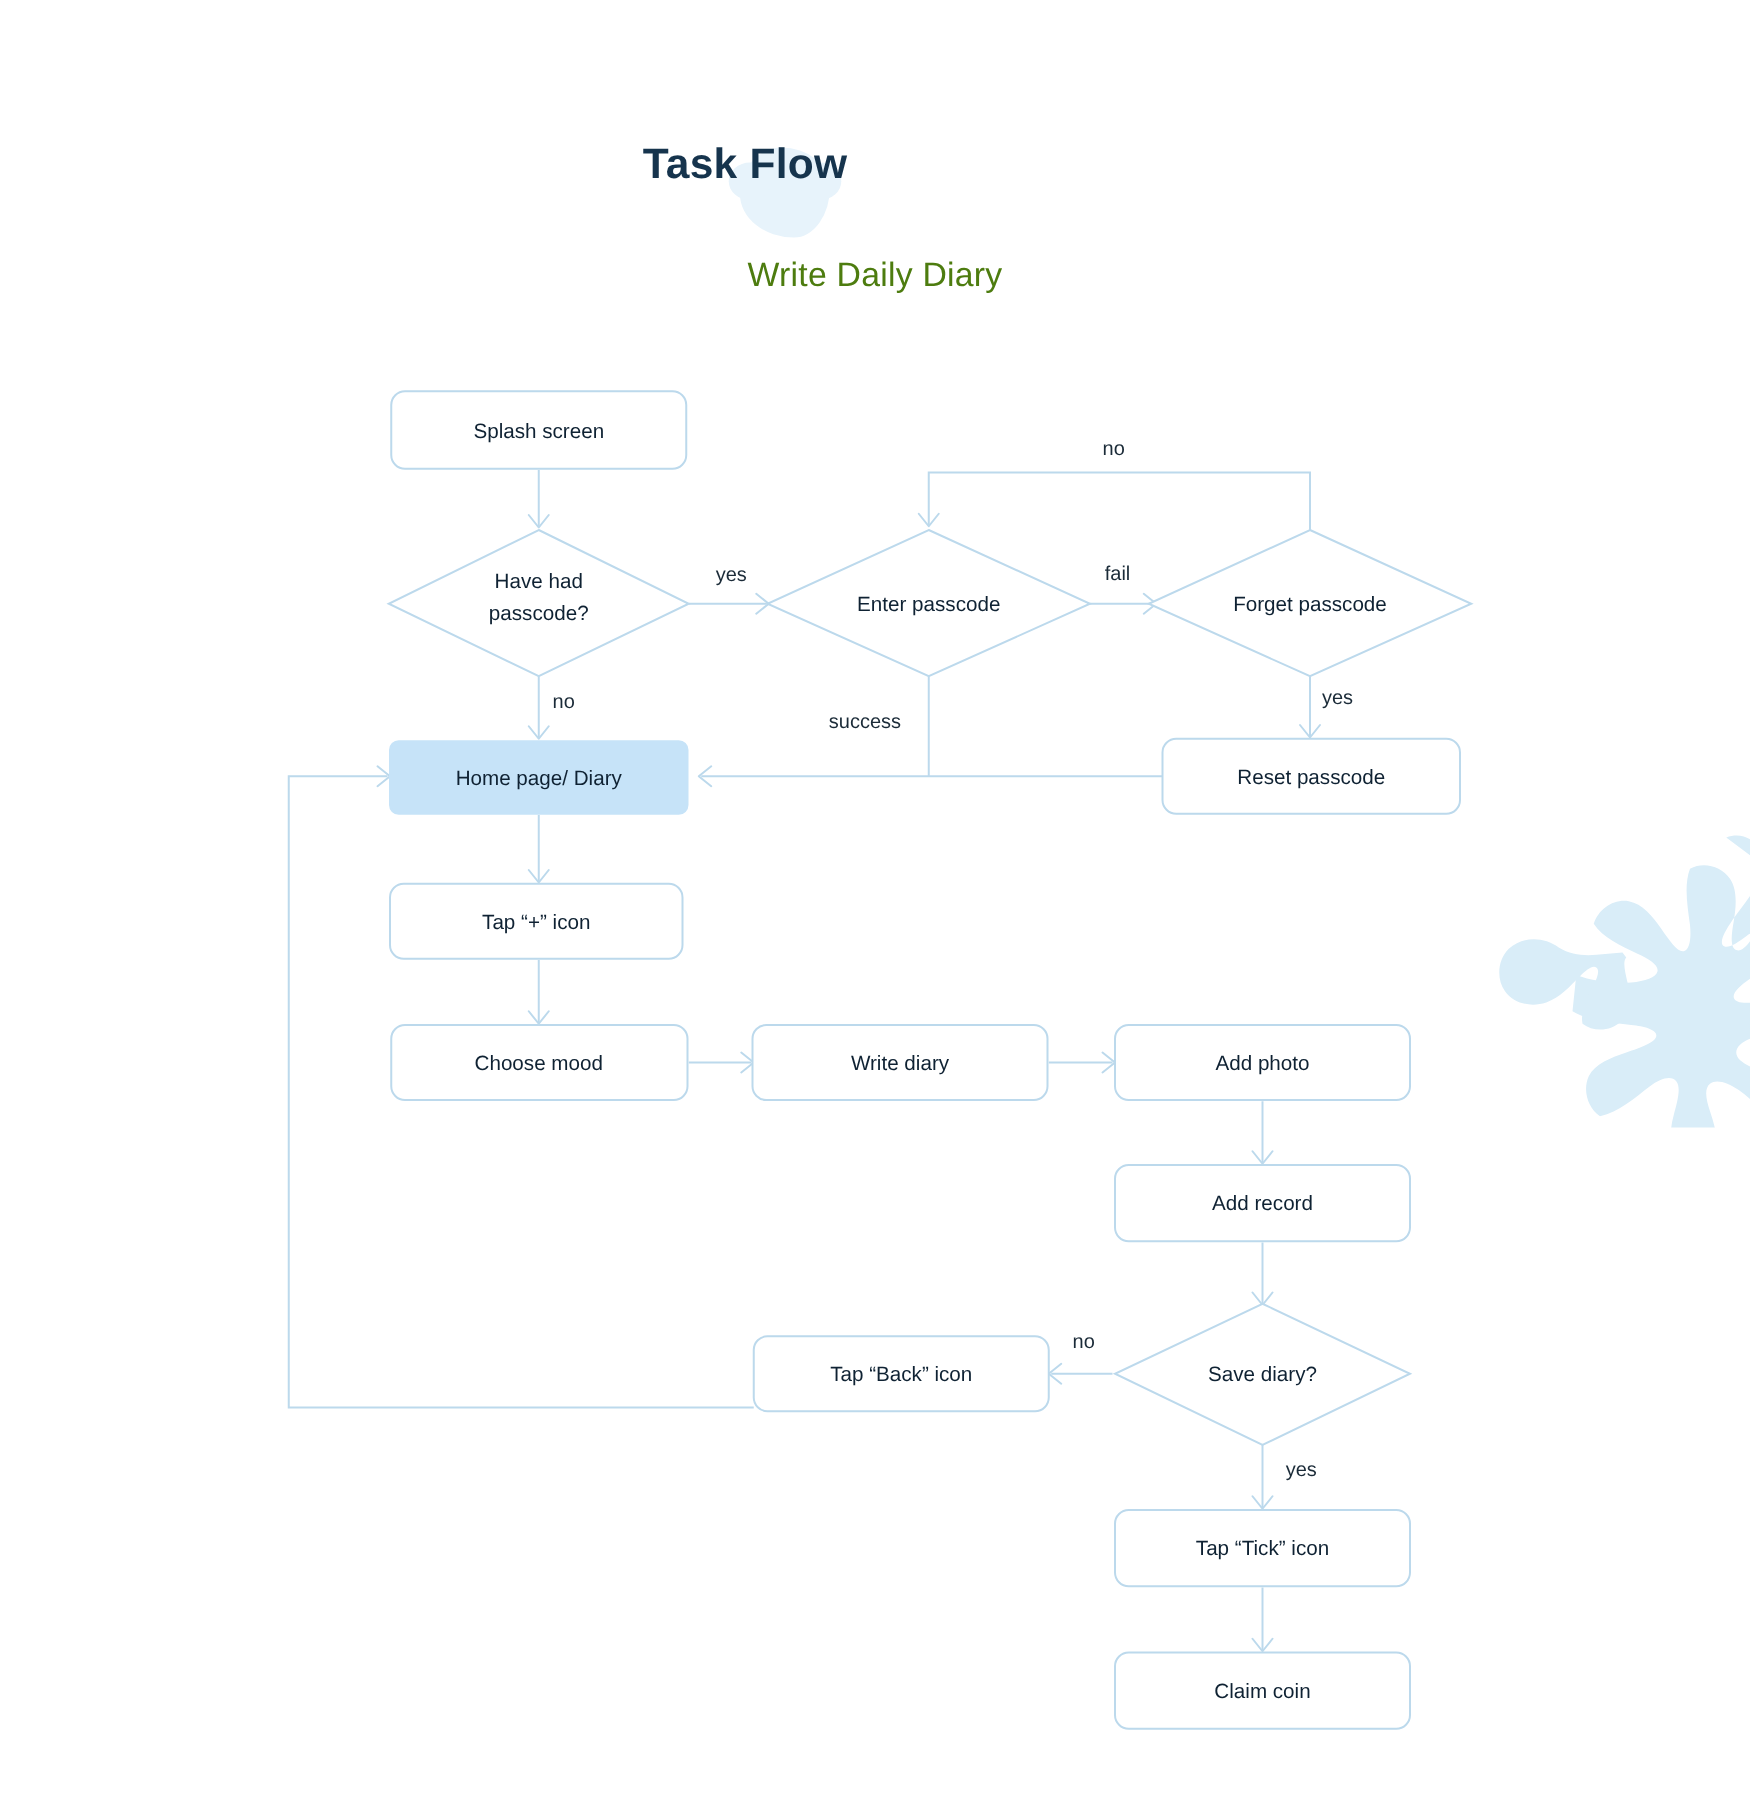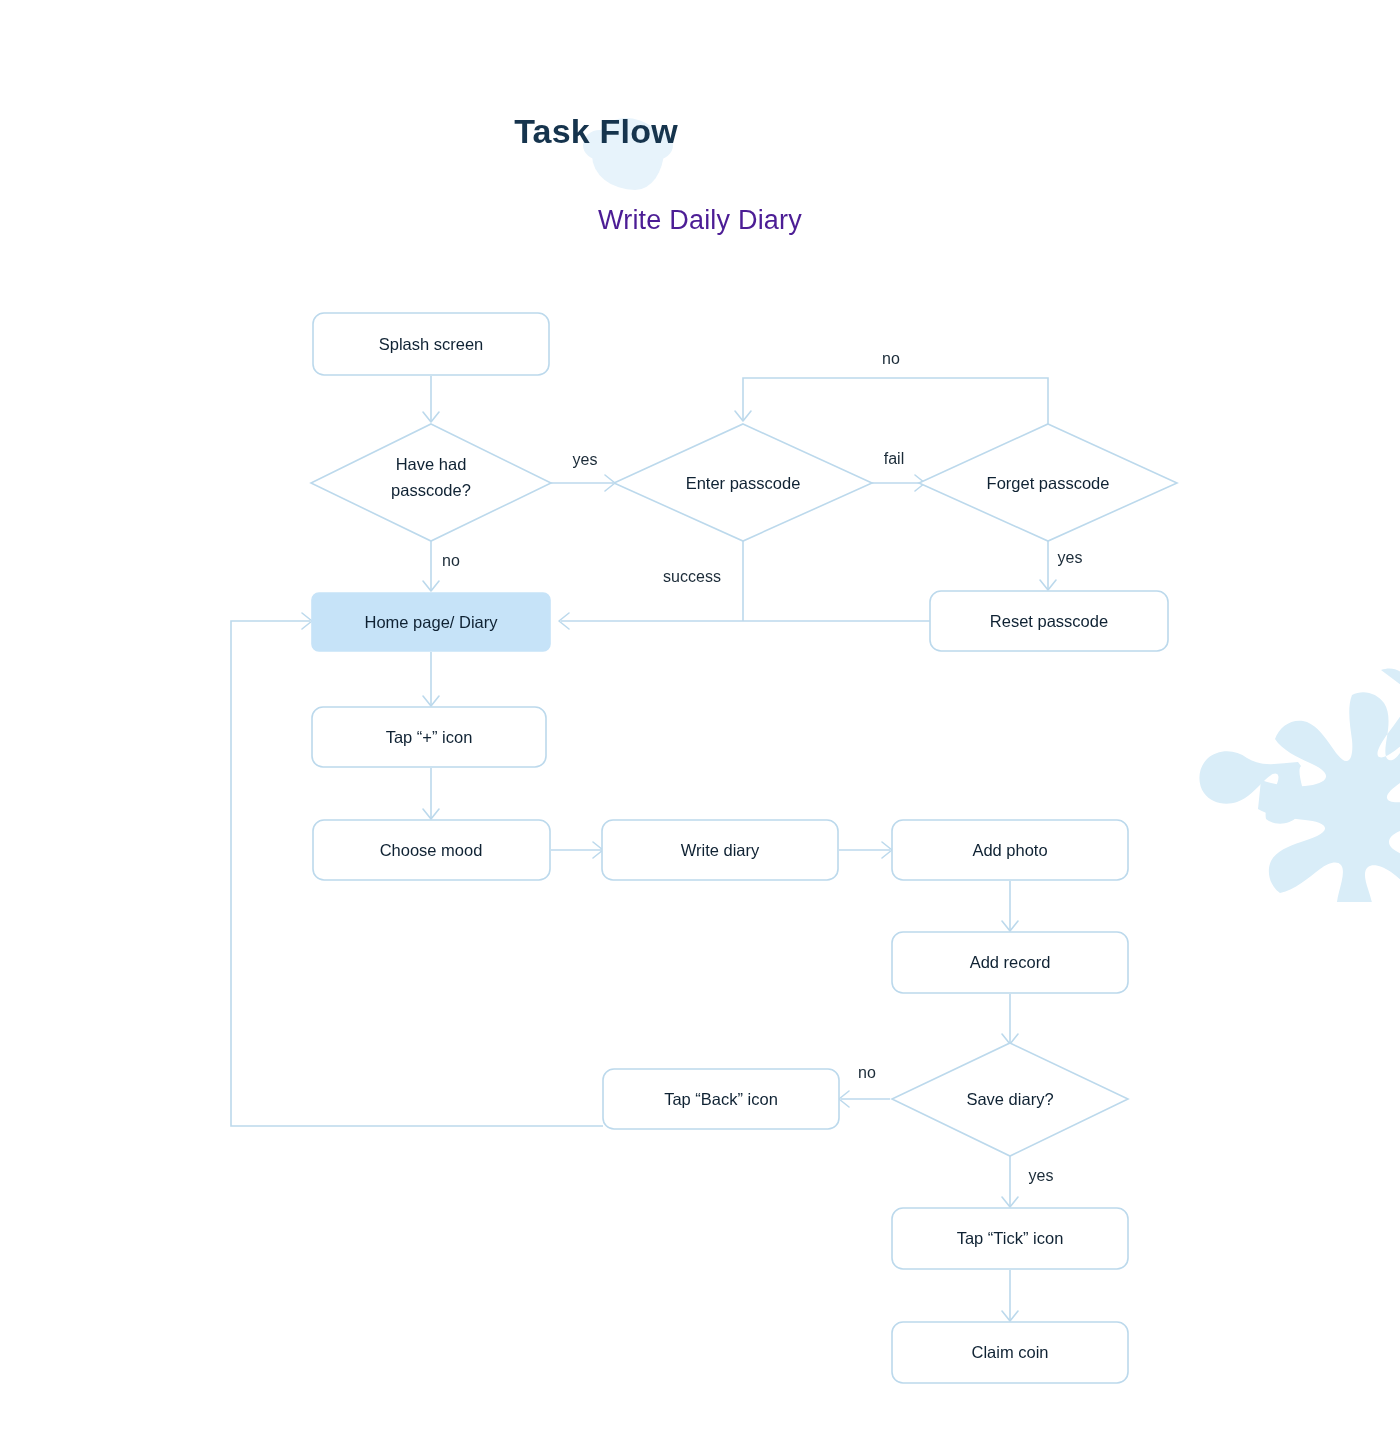--- a/index.html
+++ b/index.html
@@ -24,21 +24,21 @@
     content:"";position:absolute;background:#e7f3fb;border-radius:50%;
   }
   .title-blob:before{width:34px;height:30px;left:-9px;top:12px;}
   .title-blob:after{width:34px;height:30px;right:-9px;top:12px;}
   .title-text{
     position:relative;z-index:2;
     font-size:34px;font-weight:bold;color:#16344d;letter-spacing:.2px;
   }
   .subtitle{
     position:absolute;left:0;top:205px;width:1400px;text-align:center;
-    font-size:27px;color:#4c1d95;letter-spacing:.2px;
+    font-size:27px;color:#4d7c0f;letter-spacing:.2px;
   }
 
   
   .coral{position:absolute;left:1185px;top:662px;width:260px;height:240px;z-index:0;}
 
   
   .nodetxt{
     font-family:"Liberation Sans","DejaVu Sans",sans-serif;
     font-size:16.5px;fill:#0f2233;
   }

